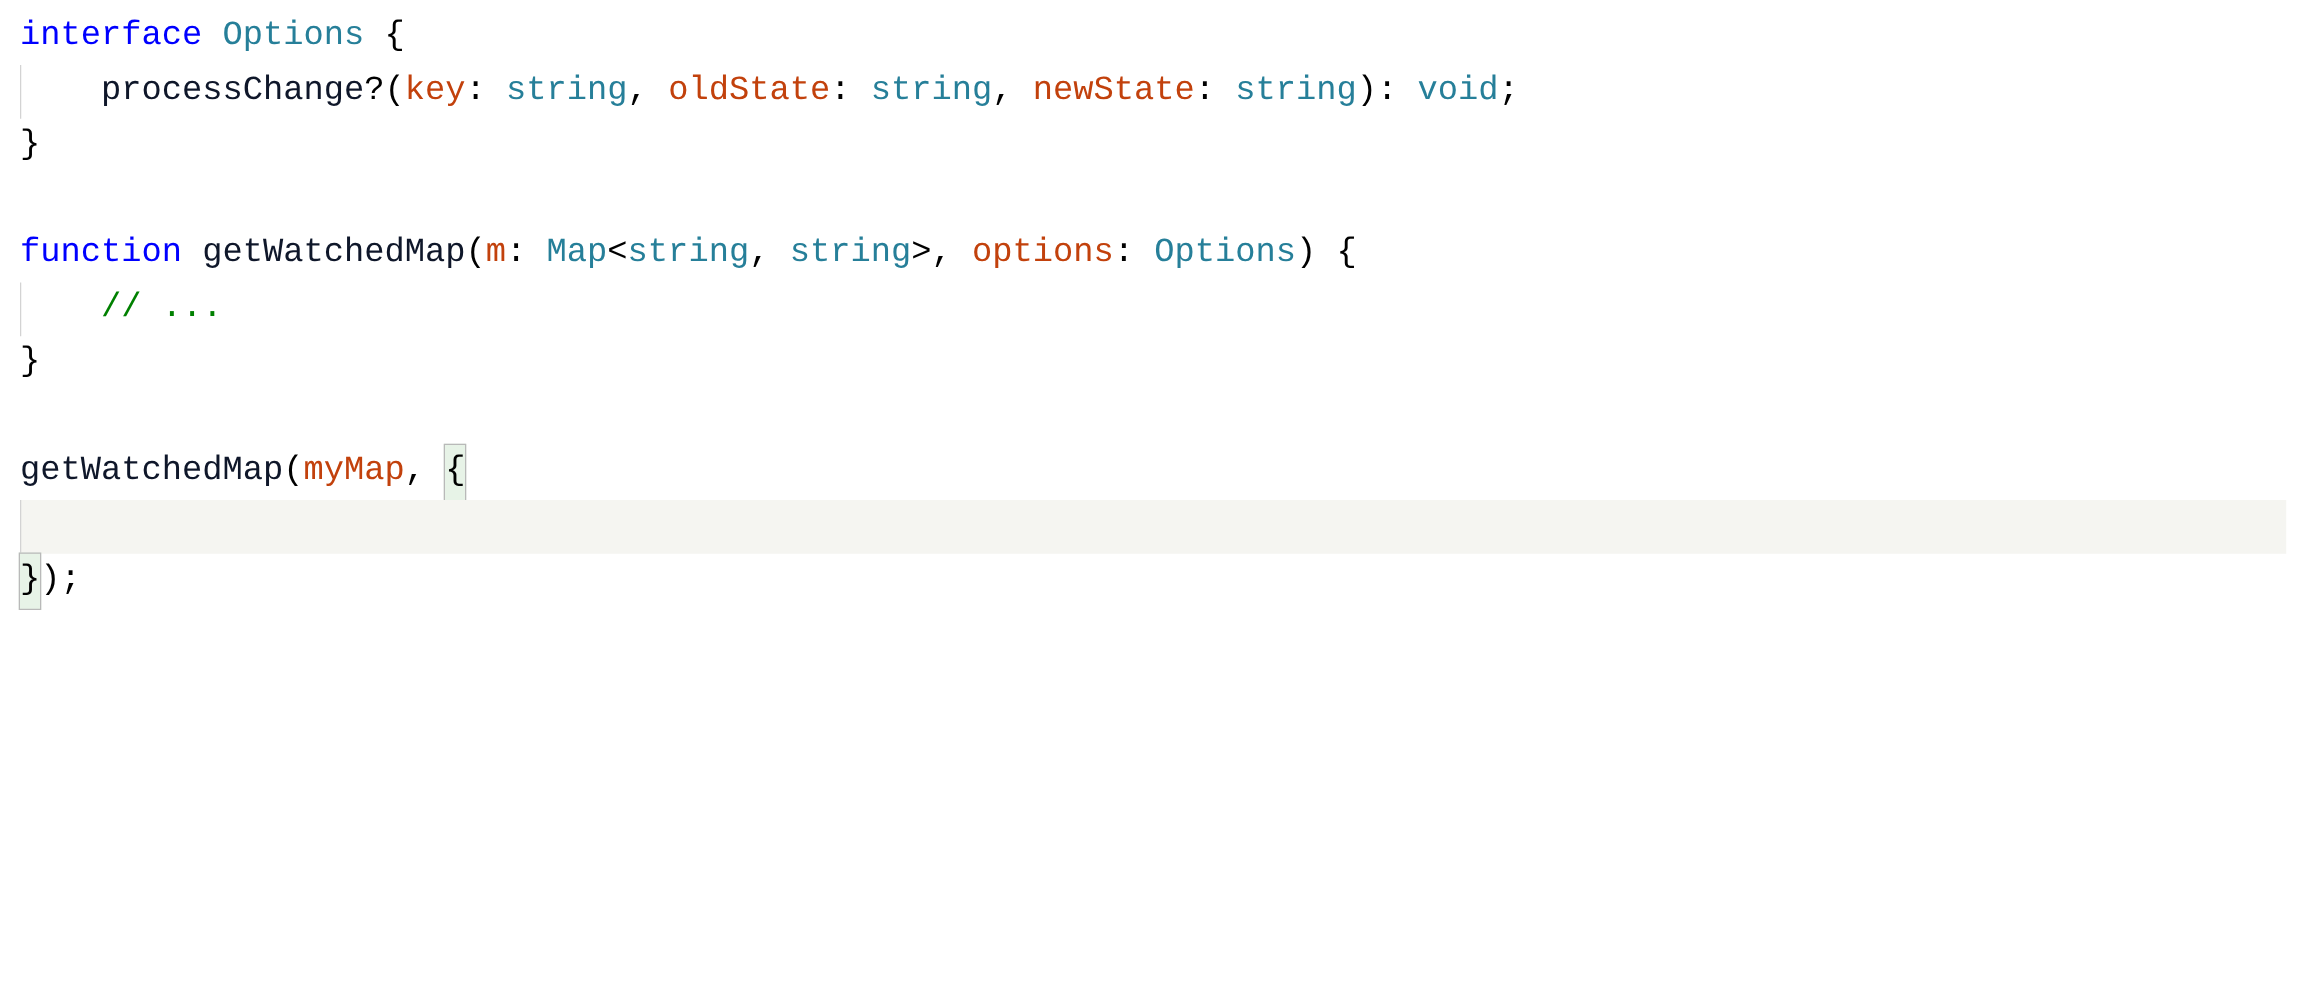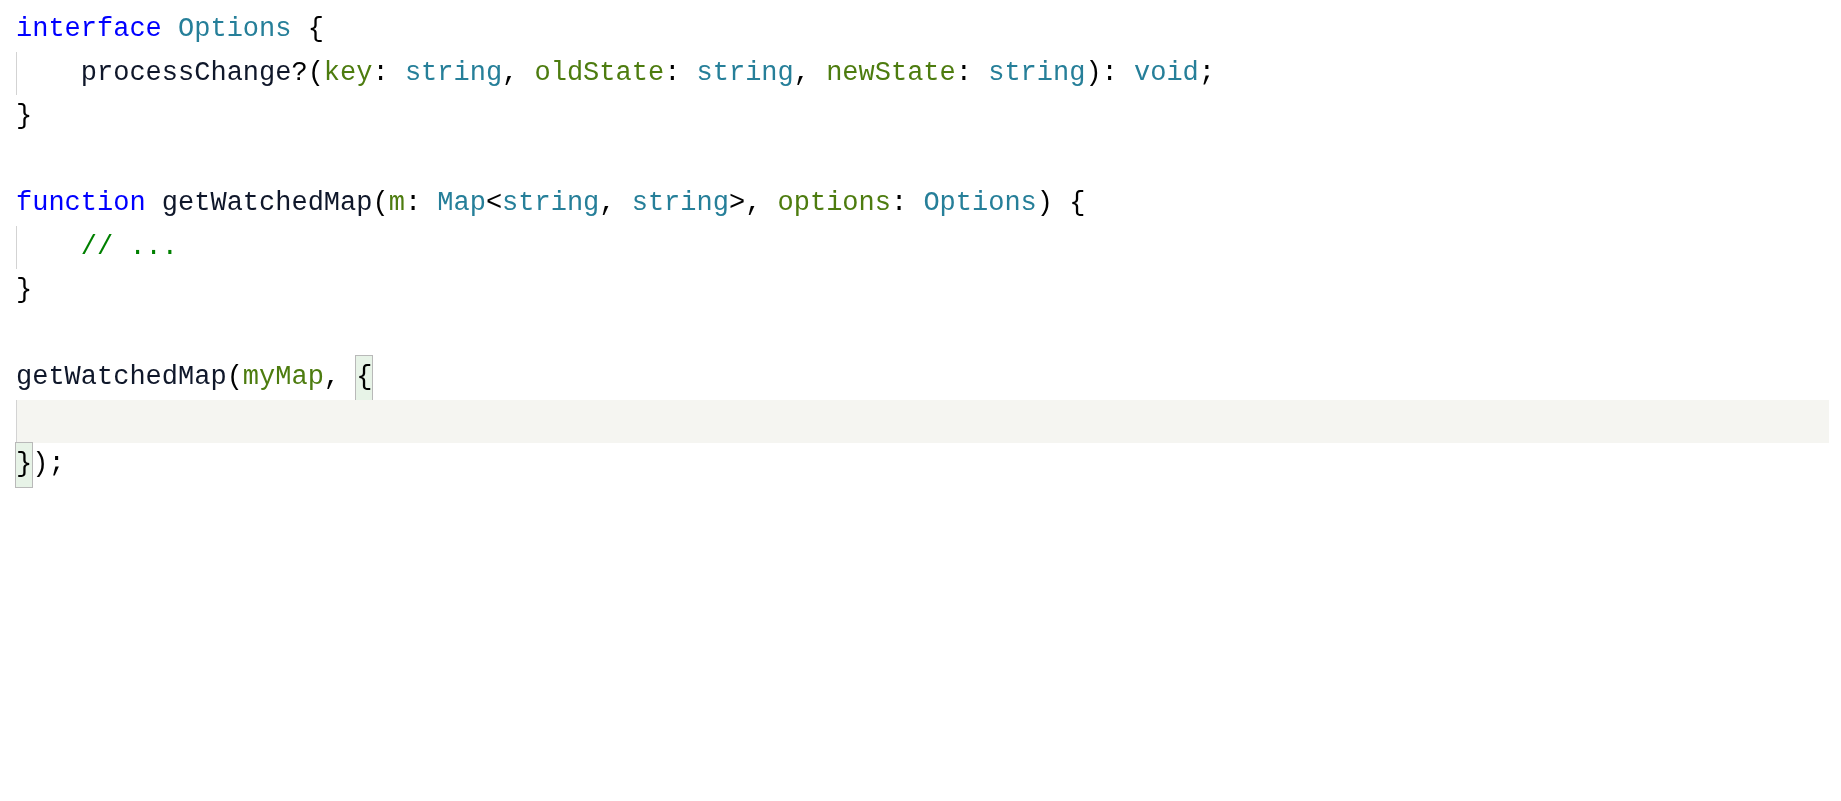--- a/index.html
+++ b/index.html
@@ -23,21 +23,21 @@
     display: block;
     position: relative;
     height: 43.5px;
   }
   .line.current {
     background: #f5f5f1;
   }
   .kw { color: #0000ff; }
   .type { color: #267f99; }
   .fn { color: #0f172a; }
-  .param { color: #4d7c0f; }
+  .param { color: #c2410c; }
   .comment { color: #008000; }
   .punct { color: #000000; }
   .indent-guide {
     display: inline-block;
     position: relative;
   }
   .indent-guide::before {
     content: "";
     position: absolute;
     left: 0;

